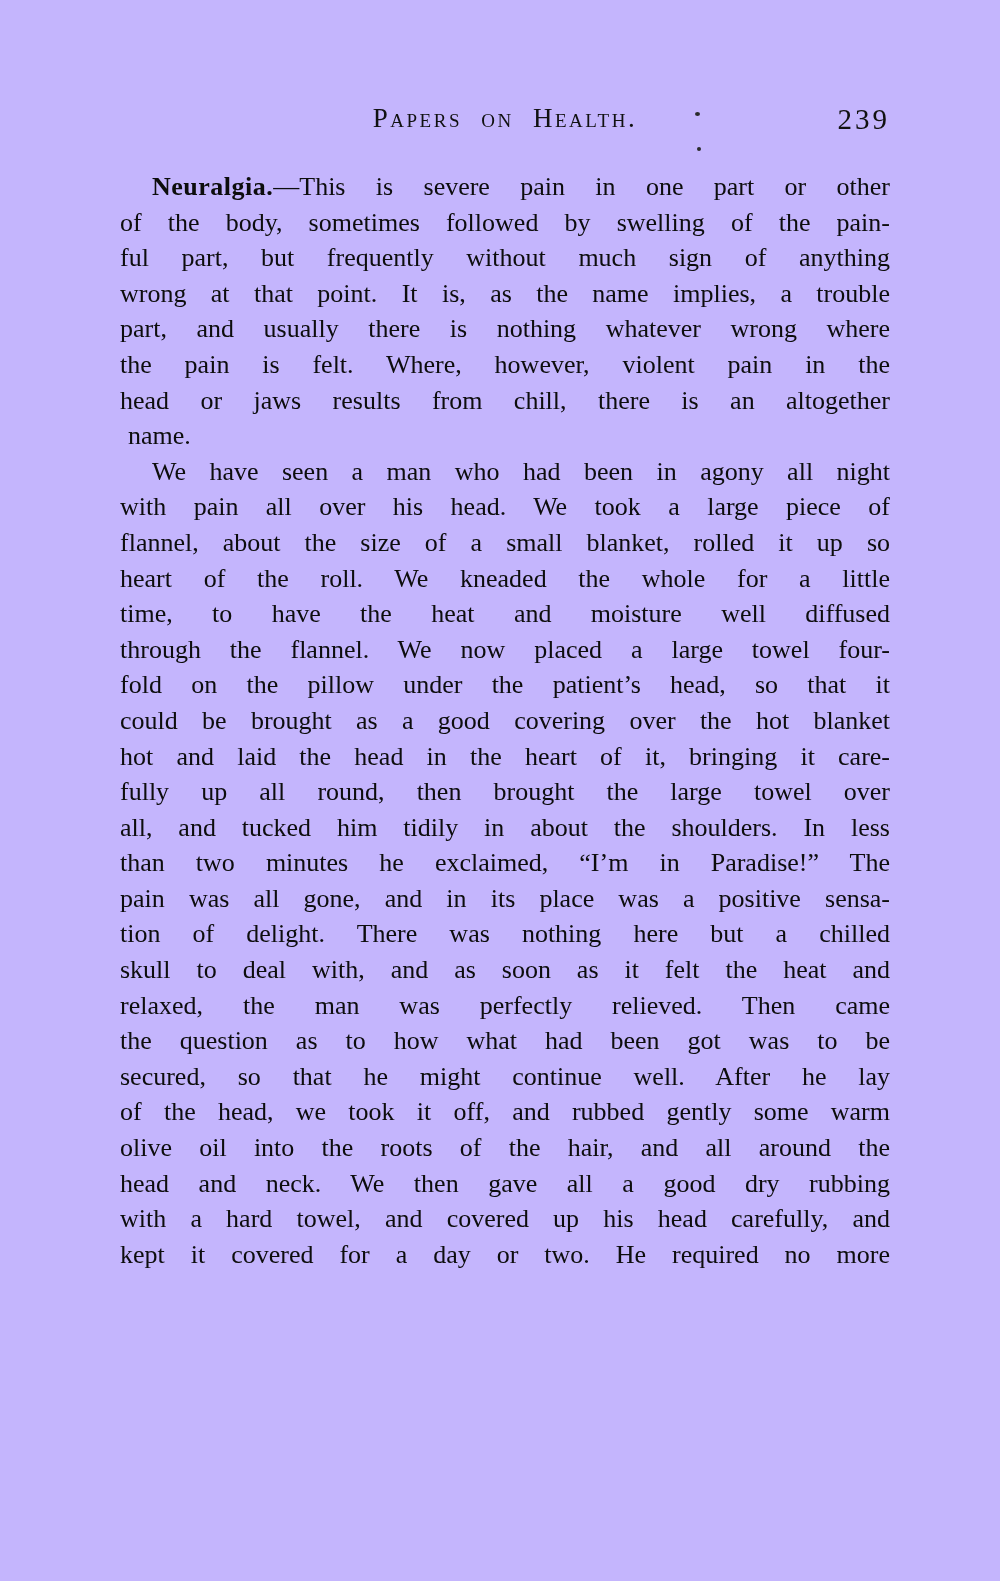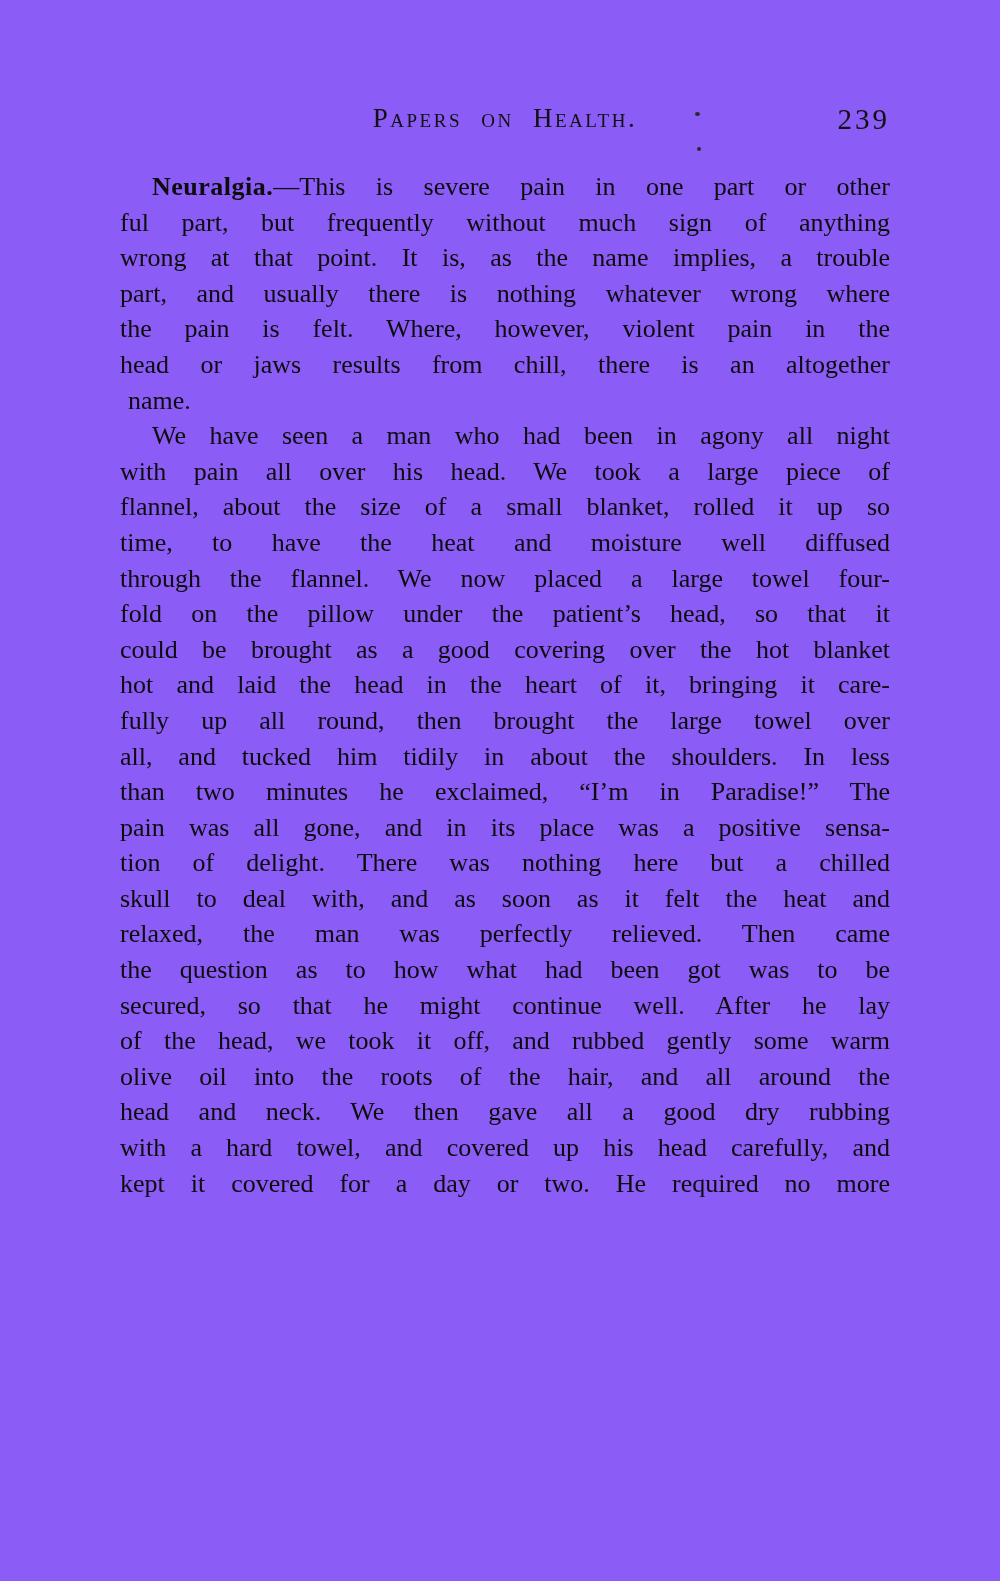--- a/index.html
+++ b/index.html
@@ -4,21 +4,21 @@
 <style>
   html, body {
     margin: 0;
     padding: 0;
     background: #ffffff;
   }
   .page {
     position: relative;
     width: 1000px;
     height: 1581px;
-    background: #8b5cf6;
+    background: #c4b5fd;
     overflow: hidden;
     font-family: "Liberation Serif", "DejaVu Serif", serif;
     color: #0d0d0d;
   }
   
   .running-header {
     position: absolute;
     top: 103px;
     left: 120px;
     width: 770px;
@@ -80,31 +80,33 @@
     <div class="running-title">Papers on Health.</div>
     <div class="page-number">239</div>
   </div>
 
   <div class="speck speck-1"></div>
   <div class="speck speck-2"></div>
 
   <div class="text-block">
       <div class="para">
         <div class="line first"><span class="seg-bold">Neuralgia.</span><span class="seg">—This is severe pain in one part or other</span></div>
+        <div class="line"><span class="seg">of the body, sometimes followed by swelling of the pain-</span></div>
         <div class="line"><span class="seg">ful part, but frequently without much sign of anything</span></div>
         <div class="line"><span class="seg">wrong at that point. It is, as the name implies, a trouble</span></div>
         <div class="line"><span class="seg">part, and usually there is nothing whatever wrong where</span></div>
         <div class="line"><span class="seg">the pain is felt. Where, however, violent pain in the</span></div>
         <div class="line"><span class="seg">head or jaws results from chill, there is an altogether</span></div>
         <div class="line lastline"><span class="seg">name.</span></div>
       </div>
       <div class="para">
         <div class="line first"><span class="seg">We have seen a man who had been in agony all night</span></div>
         <div class="line"><span class="seg">with pain all over his head. We took a large piece of</span></div>
         <div class="line"><span class="seg">flannel, about the size of a small blanket, rolled it up so</span></div>
+        <div class="line"><span class="seg">heart of the roll. We kneaded the whole for a little</span></div>
         <div class="line"><span class="seg">time, to have the heat and moisture well diffused</span></div>
         <div class="line"><span class="seg">through the flannel. We now placed a large towel four-</span></div>
         <div class="line"><span class="seg">fold on the pillow under the patient’s head, so that it</span></div>
         <div class="line"><span class="seg">could be brought as a good covering over the hot blanket</span></div>
         <div class="line"><span class="seg">hot and laid the head in the heart of it, bringing it care-</span></div>
         <div class="line"><span class="seg">fully up all round, then brought the large towel over</span></div>
         <div class="line"><span class="seg">all, and tucked him tidily in about the shoulders. In less</span></div>
         <div class="line"><span class="seg">than two minutes he exclaimed, “I’m in Paradise!” The</span></div>
         <div class="line"><span class="seg">pain was all gone, and in its place was a positive sensa-</span></div>
         <div class="line"><span class="seg">tion of delight. There was nothing here but a chilled</span></div>

